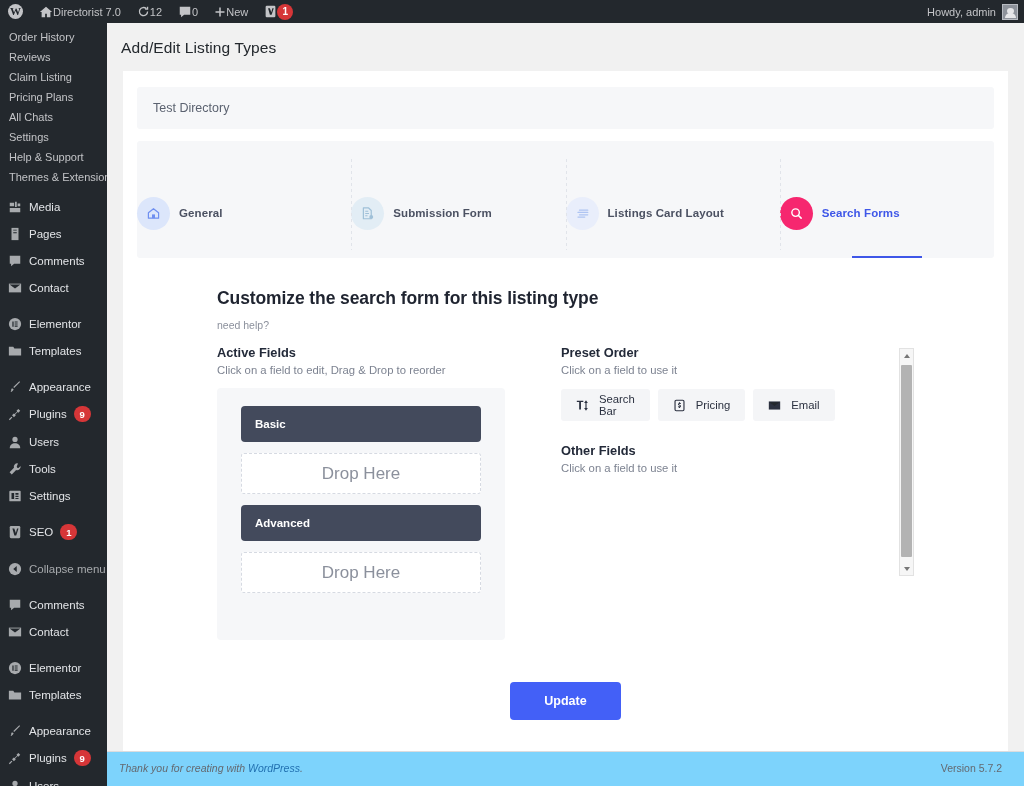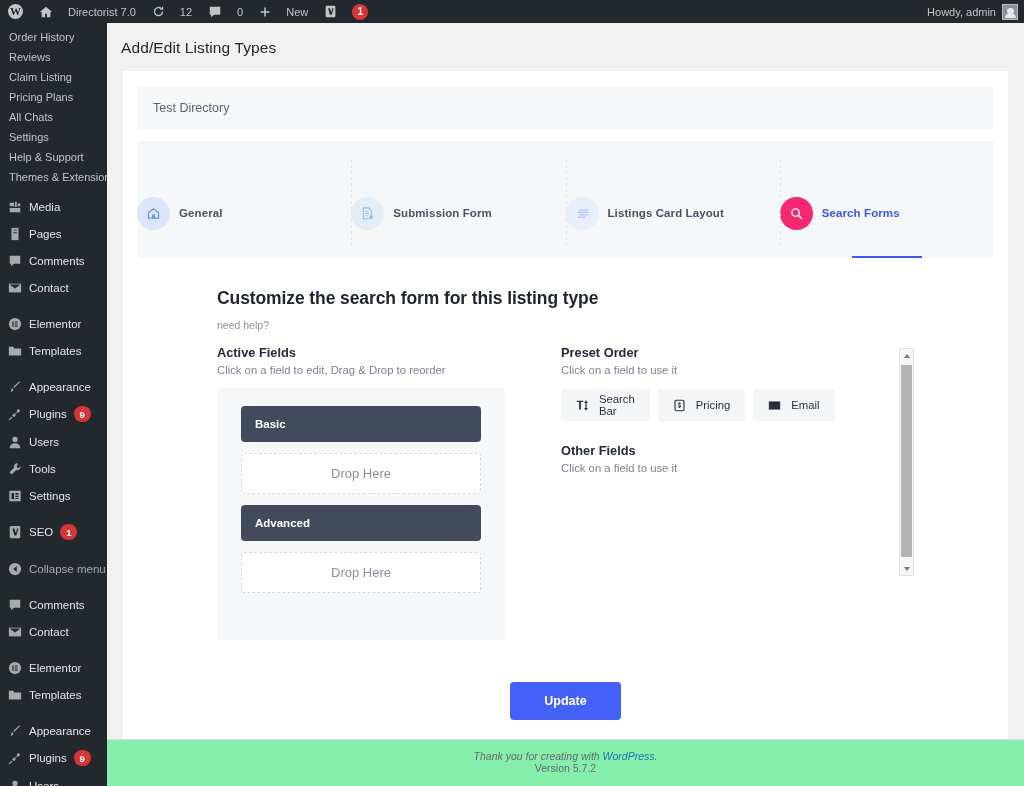--- a/index.html
+++ b/index.html
@@ -10,21 +10,21 @@
     overflow: hidden;
   }
   body { display: flex; flex-direction: column; }
 
   
   .adminbar {
     height: 23px; background: #23282d; color: #c3c4c7;
     display: flex; align-items: center; font-size: 11px;
     flex: 0 0 23px; position: relative; z-index: 30;
   }
-  .ab-item { display: flex; align-items: center; gap: 15px; padding: 0 8px; height: 23px; color: #c3c4c7; }
+  .ab-item { display: flex; align-items: center; gap: 0; padding: 0 8px; height: 23px; color: #c3c4c7; }
   .ab-left { display: flex; align-items: center; }
   .ab-right { margin-left: auto; display: flex; align-items: center; padding-right: 6px; }
   .ab-icon { display: inline-block; line-height: 0; }
   .wp-logo { width: 15px; height: 15px; border-radius: 50%; background: #c3c4c7; position: relative; display:inline-block;}
   .wp-logo::after {
     content: "W"; position: absolute; inset: 0; color: #23282d;
     font-size: 11px; font-weight: bold; text-align: center; line-height: 15px;
     font-family: "Liberation Serif", serif;
   }
   .ab-count { font-size: 11px; }
@@ -131,21 +131,21 @@
     background: #f6f7f9; border-radius: 4px; margin-top: 12px;
     padding: 18px 24px 36px 24px; min-height: 252px;
   }
   .grp-head {
     background: #434a5c; color: #fff; border-radius: 4px;
     font-size: 11.5px; font-weight: 700; padding: 12px 14px; margin-bottom: 11px;
   }
   .dropzone {
     background: #fff; border: 1px dashed #d6dae2; border-radius: 3px;
     height: 41px; display: flex; align-items: center; justify-content: center;
-    font-size: 13px; color: #8b909c; margin-bottom: 11px;
+    font-size: 17px; color: #8b909c; margin-bottom: 11px;
   }
   .dropzone:last-child { margin-bottom: 0; }
 
   .field-grid { display: grid; grid-template-columns: 1fr 1fr 1fr 1fr; gap: 8px; margin-top: 13px; }
   .field-chip {
     background: #f4f5f7; border-radius: 3px; height: 32px;
     display: flex; align-items: center; gap: 10px; padding: 0 15px;
     font-size: 11.3px; color: #2b3140;
   }
   .field-chip svg { width: 13px; height: 13px; fill: #2b3140; flex: 0 0 13px; }
@@ -177,22 +177,22 @@
   .update-wrap { display: flex; justify-content: center; padding: 42px 0 28px 0; }
   .btn-update {
     background: #4360f7; color: #fff; border: none; border-radius: 4px;
     font-size: 12.5px; font-weight: 700; padding: 12px 34px; cursor: pointer;
     font-family: "Liberation Sans", sans-serif;
   }
 
   
   .footer {
     display: flex; align-items: center; justify-content: space-between;
-    padding: 10px 22px 12px 22px; border-top: 1px solid #dcdcde;
-    font-size: 10.5px; color: #646970; font-style: italic; background: #86efac; flex-direction: column;
+    padding: 10px 22px 12px 12px; border-top: 1px solid #dcdcde;
+    font-size: 10.5px; color: #646970; font-style: italic; background: #7dd3fc;
   }
   .footer a { color: #2271b1; text-decoration: none; }
   .footer .ver { font-style: normal; }
 </style>
 </head>
 <body>
 
 <div class="adminbar">
   <div class="ab-left">
     <span class="ab-item">

